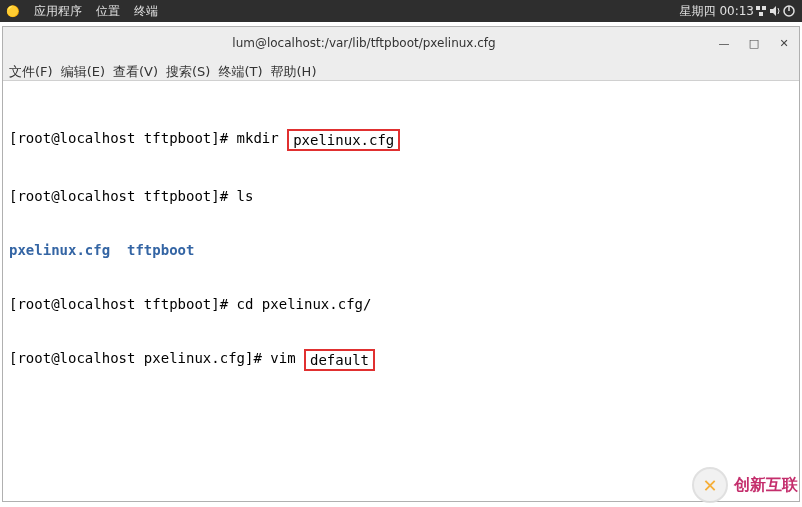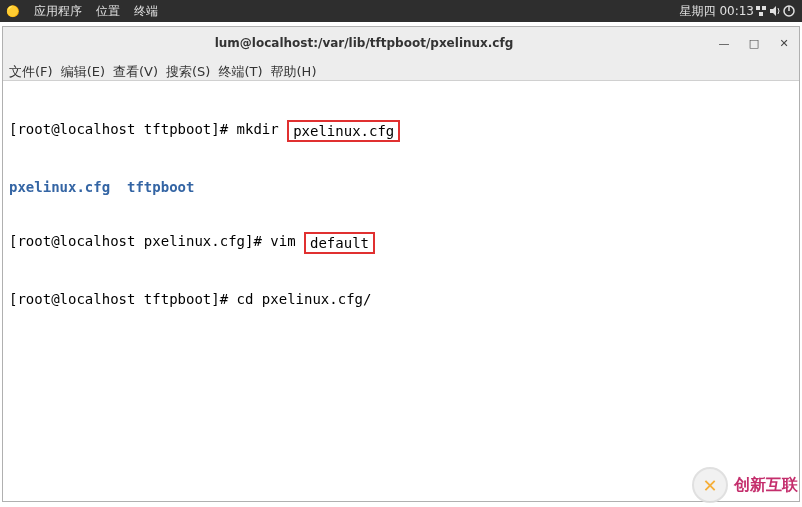--- a/index.html
+++ b/index.html
@@ -64,21 +64,21 @@
       background: #ededed;
       display: flex;
       align-items: center;
       padding: 0 8px;
       border-bottom: 0;
     }
     .titlebar .title-text {
       flex: 1;
       text-align: center;
       font-size: 12px;
-      font-weight: bold;
+      font-weight: normal;
       color: #333;
     }
     .window-controls {
       display: flex;
       gap: 16px;
     }
     .win-btn {
       width: 14px;
       height: 14px;
       font-size: 11px;
@@ -97,21 +97,21 @@
       padding: 4px 6px 0 6px;
       font-size: 13px;
       gap: 8px;
       color: #333;
     }
     .menubar .menu-item {
       cursor: pointer;
     }
     .terminal-area {
       background: #ffffff;
-      padding: 3px 6px;
+      padding: 12px 6px;
       font-family: "DejaVu Sans Mono", "Monospace", monospace;
       font-size: 14px;
       line-height: 18px;
       color: #000;
       height: 420px;
       white-space: pre;
       position: relative;
     }
     .term-line {
       display: flex;
@@ -207,27 +207,30 @@
     <span class="menu-item">搜索(S)</span>
     <span class="menu-item">终端(T)</span>
     <span class="menu-item">帮助(H)</span>
   </div>
 
   <div class="terminal-area">
     <div class="term-line">
       <span>[root@localhost tftpboot]# mkdir </span><span class="hl-red-box">pxelinux.cfg</span>
     </div>
     <div class="term-line">
+      <span>[root@localhost tftpboot]# ls</span>
+    </div>
+    <div class="term-line">
       <span class="hl-blue">pxelinux.cfg</span><span>  </span><span class="hl-blue">tftpboot</span>
     </div>
     <div class="term-line">
+      <span>[root@localhost tftpboot]# cd pxelinux.cfg/</span>
+    </div>
+    <div class="term-line">
       <span>[root@localhost pxelinux.cfg]# vim </span><span class="hl-red-box">default</span>
-    </div>
-    <div class="term-line">
-      <span>[root@localhost tftpboot]# cd pxelinux.cfg/</span>
     </div>
   </div>
 </div>
 
 <div class="watermark">
   <div class="watermark-icon">✕</div>
   <div class="watermark-text">创新互联</div>
 </div>
 
 </body></html>

